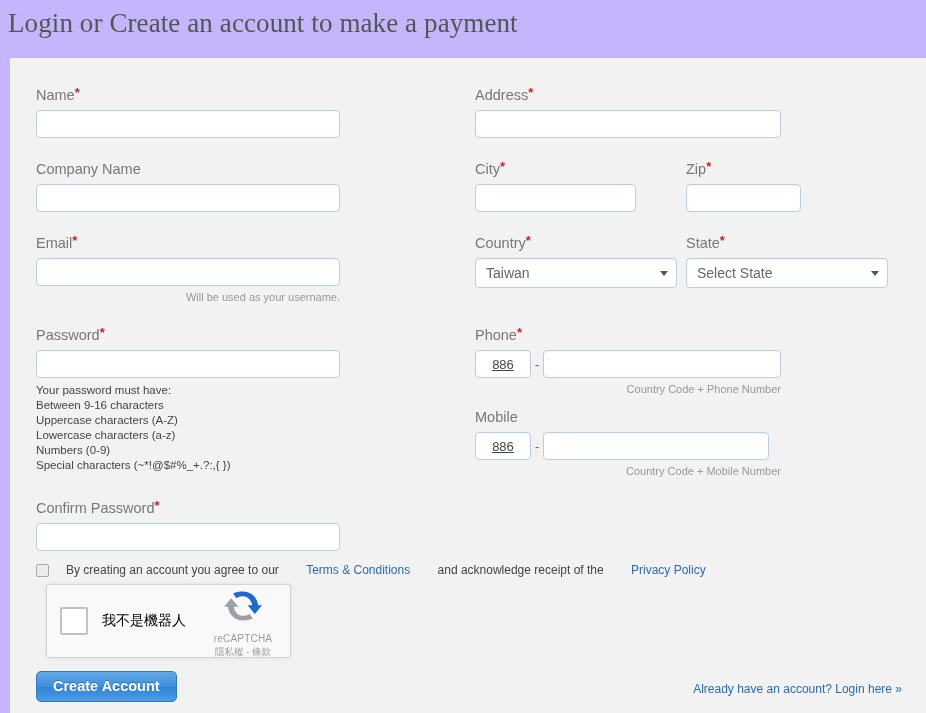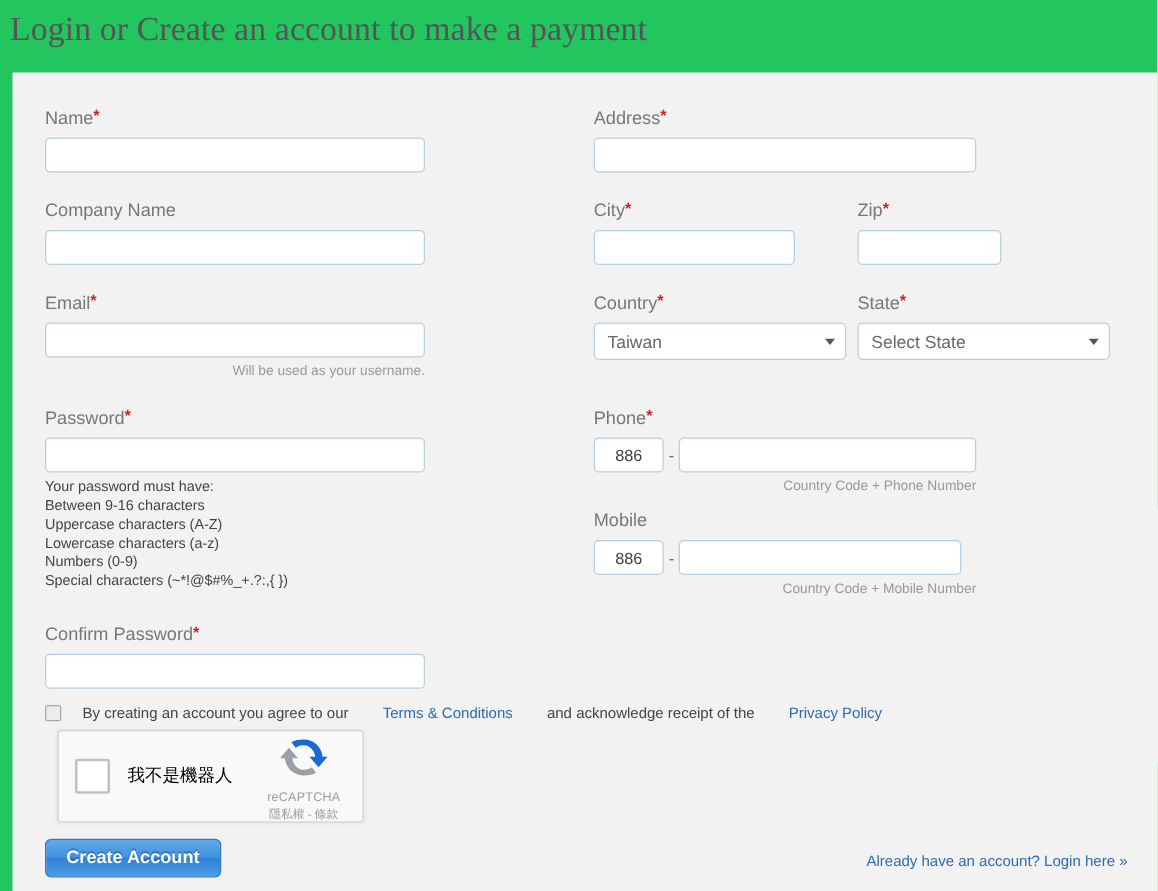--- a/index.html
+++ b/index.html
@@ -10,21 +10,21 @@
     width: 926px;
     height: 713px;
     background: #ffffff;
     font-family: "Liberation Sans", sans-serif;
     overflow: hidden;
   }
   #page {
     position: relative;
     width: 926px;
     height: 713px;
-    background: #22c55e;
+    background: #c4b5fd;
   }
   .page-title {
     position: absolute;
     left: 8px;
     top: 8px;
     font-family: "Liberation Serif", serif;
     font-size: 27px;
     color: #555555;
     letter-spacing: 0.1px;
     white-space: nowrap;
@@ -118,20 +118,21 @@
   .phone-row { display: flex; align-items: center; margin-top: 6px; }
   .phone-row .cc {
     box-sizing: border-box;
     width: 56px; height: 28px;
     border: 1px solid #b9cede; border-radius: 4px;
     background: #fff; font-size: 13px; color: #444;
     text-align: center; line-height: 26px;
     font-family: "Liberation Sans", sans-serif;
     padding: 0; outline: none;
     box-shadow: inset 0 1px 1px rgba(0,0,0,0.03);
+    text-decoration: underline;
   }
   .phone-row .dash { margin: 0 4px; color: #666; font-size: 13px; }
 
   .terms-row {
     position: absolute;
     left: 26px;
     top: 505px;
     display: flex;
     align-items: center;
     font-size: 12px;
@@ -192,21 +193,21 @@
   .rc-name {
     font-size: 10px;
     color: #9b9b9b;
     font-family: "Liberation Sans", sans-serif;
     letter-spacing: 0.2px;
     line-height: 12px;
   }
   .rc-legal {
     font-size: 9.5px;
     color: #9b9b9b;
-    font-family: Liberation Serif, serif;
+    font-family: Liberation Sans, sans-serif;
     line-height: 12px;
   }
 
   .btn-create {
     position: absolute;
     left: 26px;
     top: 613px;
     box-sizing: border-box;
     padding: 0 16px;
     height: 31px;

